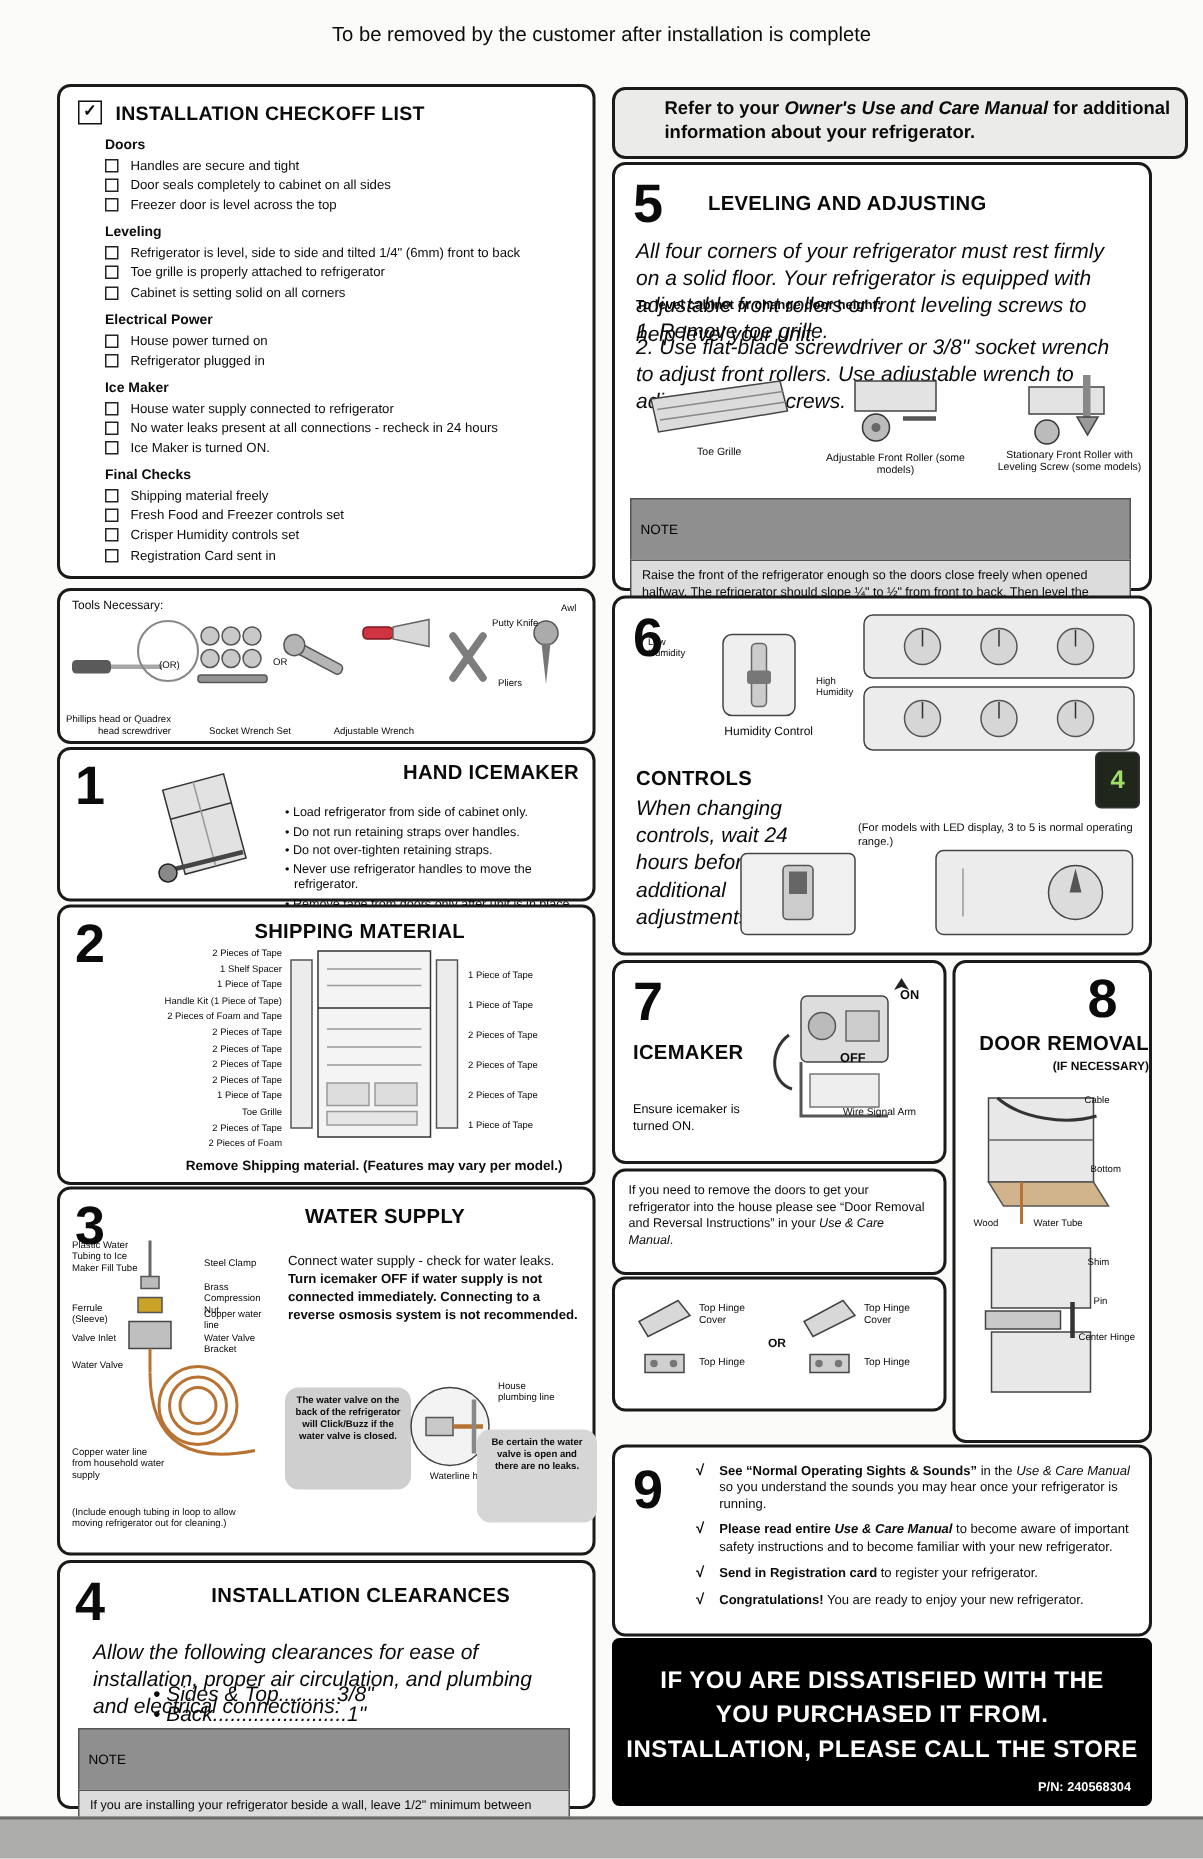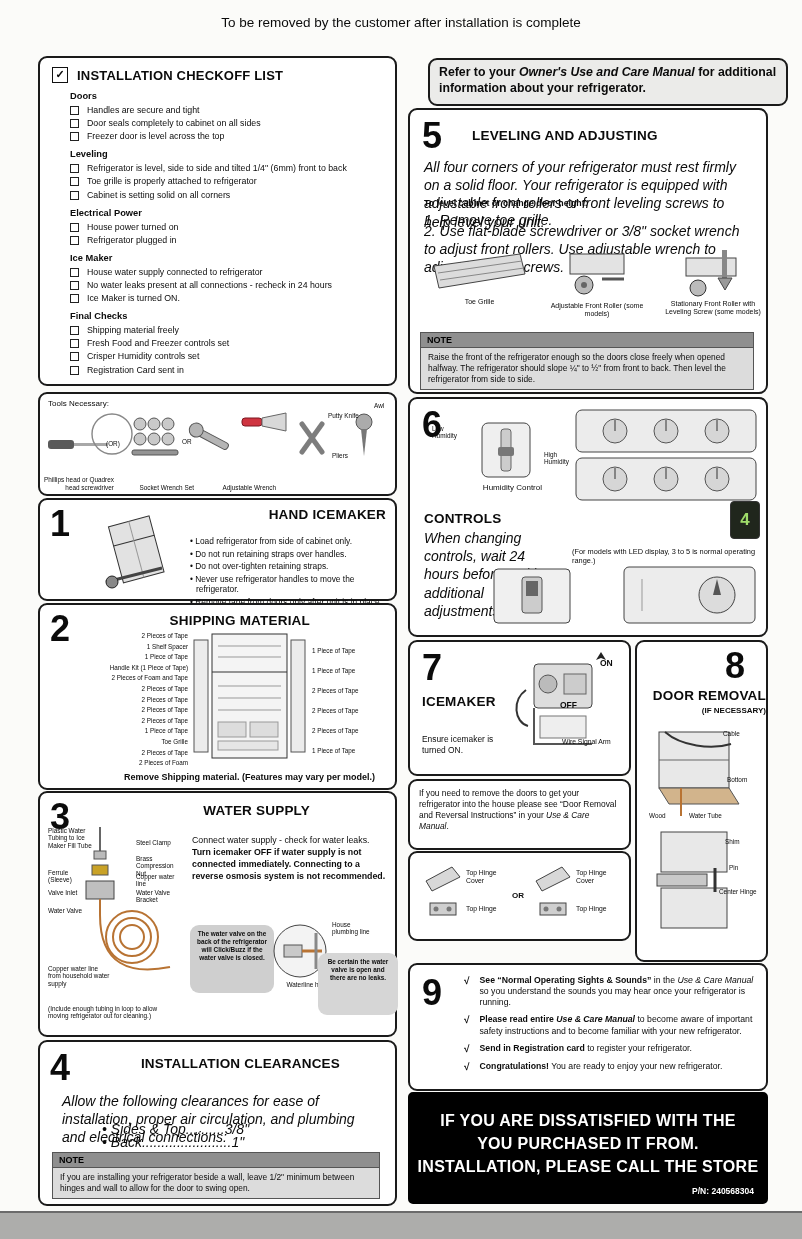--- a/index.html
+++ b/index.html
@@ -16,21 +16,21 @@
   .fs9{font-size:14px;line-height:1.3;font-style:italic;}
   .top-note{position:absolute;top:15px;left:0;width:100%;text-align:center;font-size:13.5px;}
   
   .co-title{display:flex;align-items:center;gap:9px;padding:9px 12px 0 12px;}
   .co-check{width:14px;height:14px;border:1.6px solid #111;font-size:11px;line-height:13px;text-align:center;font-weight:bold;flex:none;}
   .co-groups{padding:0 14px 0 30px;}
   .co-h{font-weight:bold;font-size:9.3px;margin:8px 0 4px;}
   .ci{display:flex;gap:8px;align-items:flex-start;margin:3px 0;font-size:8.8px;line-height:1.15;}
   .cbx{flex:none;width:7px;height:7px;border:1.1px solid #222;margin-top:1px;background:#fff;}
   
-  .note-bar{background:#8f8f8f;font-weight:bold;font-size:9px;padding:2px 6px;border:1px solid #555;border-bottom:none;color:#000;}
+  .note-bar{background:#8f8f8f;font-weight:normal;font-size:9px;padding:15px 6px;border:1px solid #555;border-bottom:none;color:#000;}
   .note-body{background:#dcdcdc;font-size:8.4px;line-height:1.3;padding:4px 7px;border:1px solid #555;}
   
   .bl{font-size:8.4px;line-height:1.25;margin:2px 0;text-indent:-6px;padding-left:6px;}
   .refer{background:#ebebe9;}
   .bubble{background:#cfcfcf;border-radius:9px;padding:5px 6px;font-size:6.4px;font-weight:bold;line-height:1.25;text-align:center;}
   .led{background:#20261c;border:1px solid #333;border-radius:4px;color:#9fdc6a;font-weight:bold;font-size:17px;display:flex;align-items:center;justify-content:center;}
   .black-box{background:#000;border-color:#000;color:#fff;}
   .bb-line{text-align:center;font-weight:bold;font-size:16px;line-height:1.45;letter-spacing:.3px;}
   .fin-item{display:flex;gap:10px;font-size:8.7px;line-height:1.28;margin-bottom:6px;}
   .fin-check{font-weight:bold;font-size:10px;flex:none;}
@@ -267,21 +267,21 @@
   <div class="btitle abs c" style="left:70px;top:14px;width:230px;">INSTALLATION CLEARANCES</div>
   <div class="abs fs9" style="left:22px;top:50px;width:318px;">Allow the following clearances for ease of installation, proper air circulation, and plumbing and electrical connections:</div>
   <div class="abs fs9" style="left:62px;top:78px;">• Sides &amp; Top..........3/8"</div>
   <div class="abs fs9" style="left:62px;top:91px;">• Back.......................1"</div>
   <div class="abs" style="left:12px;top:110px;width:328px;">
     <div class="note-bar">NOTE</div>
     <div class="note-body">If you are installing your refrigerator beside a wall, leave 1/2" minimum between hinges and wall to allow for the door to swing open.</div>
   </div>
 </div>
 
-<div class="box refer" style="left:428px;top:58px;width:356px;height:44px;">
+<div class="box refer" style="left:408px;top:58px;width:356px;height:44px;padding-left:24px;">
   <div style="padding:5px 9px;font-size:12.3px;line-height:1.3;">
     <span class="b">Refer to your </span><span class="b i">Owner's Use and Care Manual</span><span class="b"> for additional information about your refrigerator.</span>
   </div>
 </div>
 
 <div class="box" style="left:408px;top:108px;width:356px;height:282px;">
   <div class="num" style="left:12px;top:8px;">5</div>
   <div class="btitle abs" style="left:62px;top:18px;">LEVELING AND ADJUSTING</div>
   <div class="abs fs9" style="left:14px;top:48px;width:330px;">All four corners of your refrigerator must rest firmly on a solid floor. Your refrigerator is equipped with adjustable front rollers or front leveling screws to help level your unit.</div>
   <div class="abs b" style="left:14px;top:88px;font-size:8.8px;">To level cabinet or change door height:</div>

